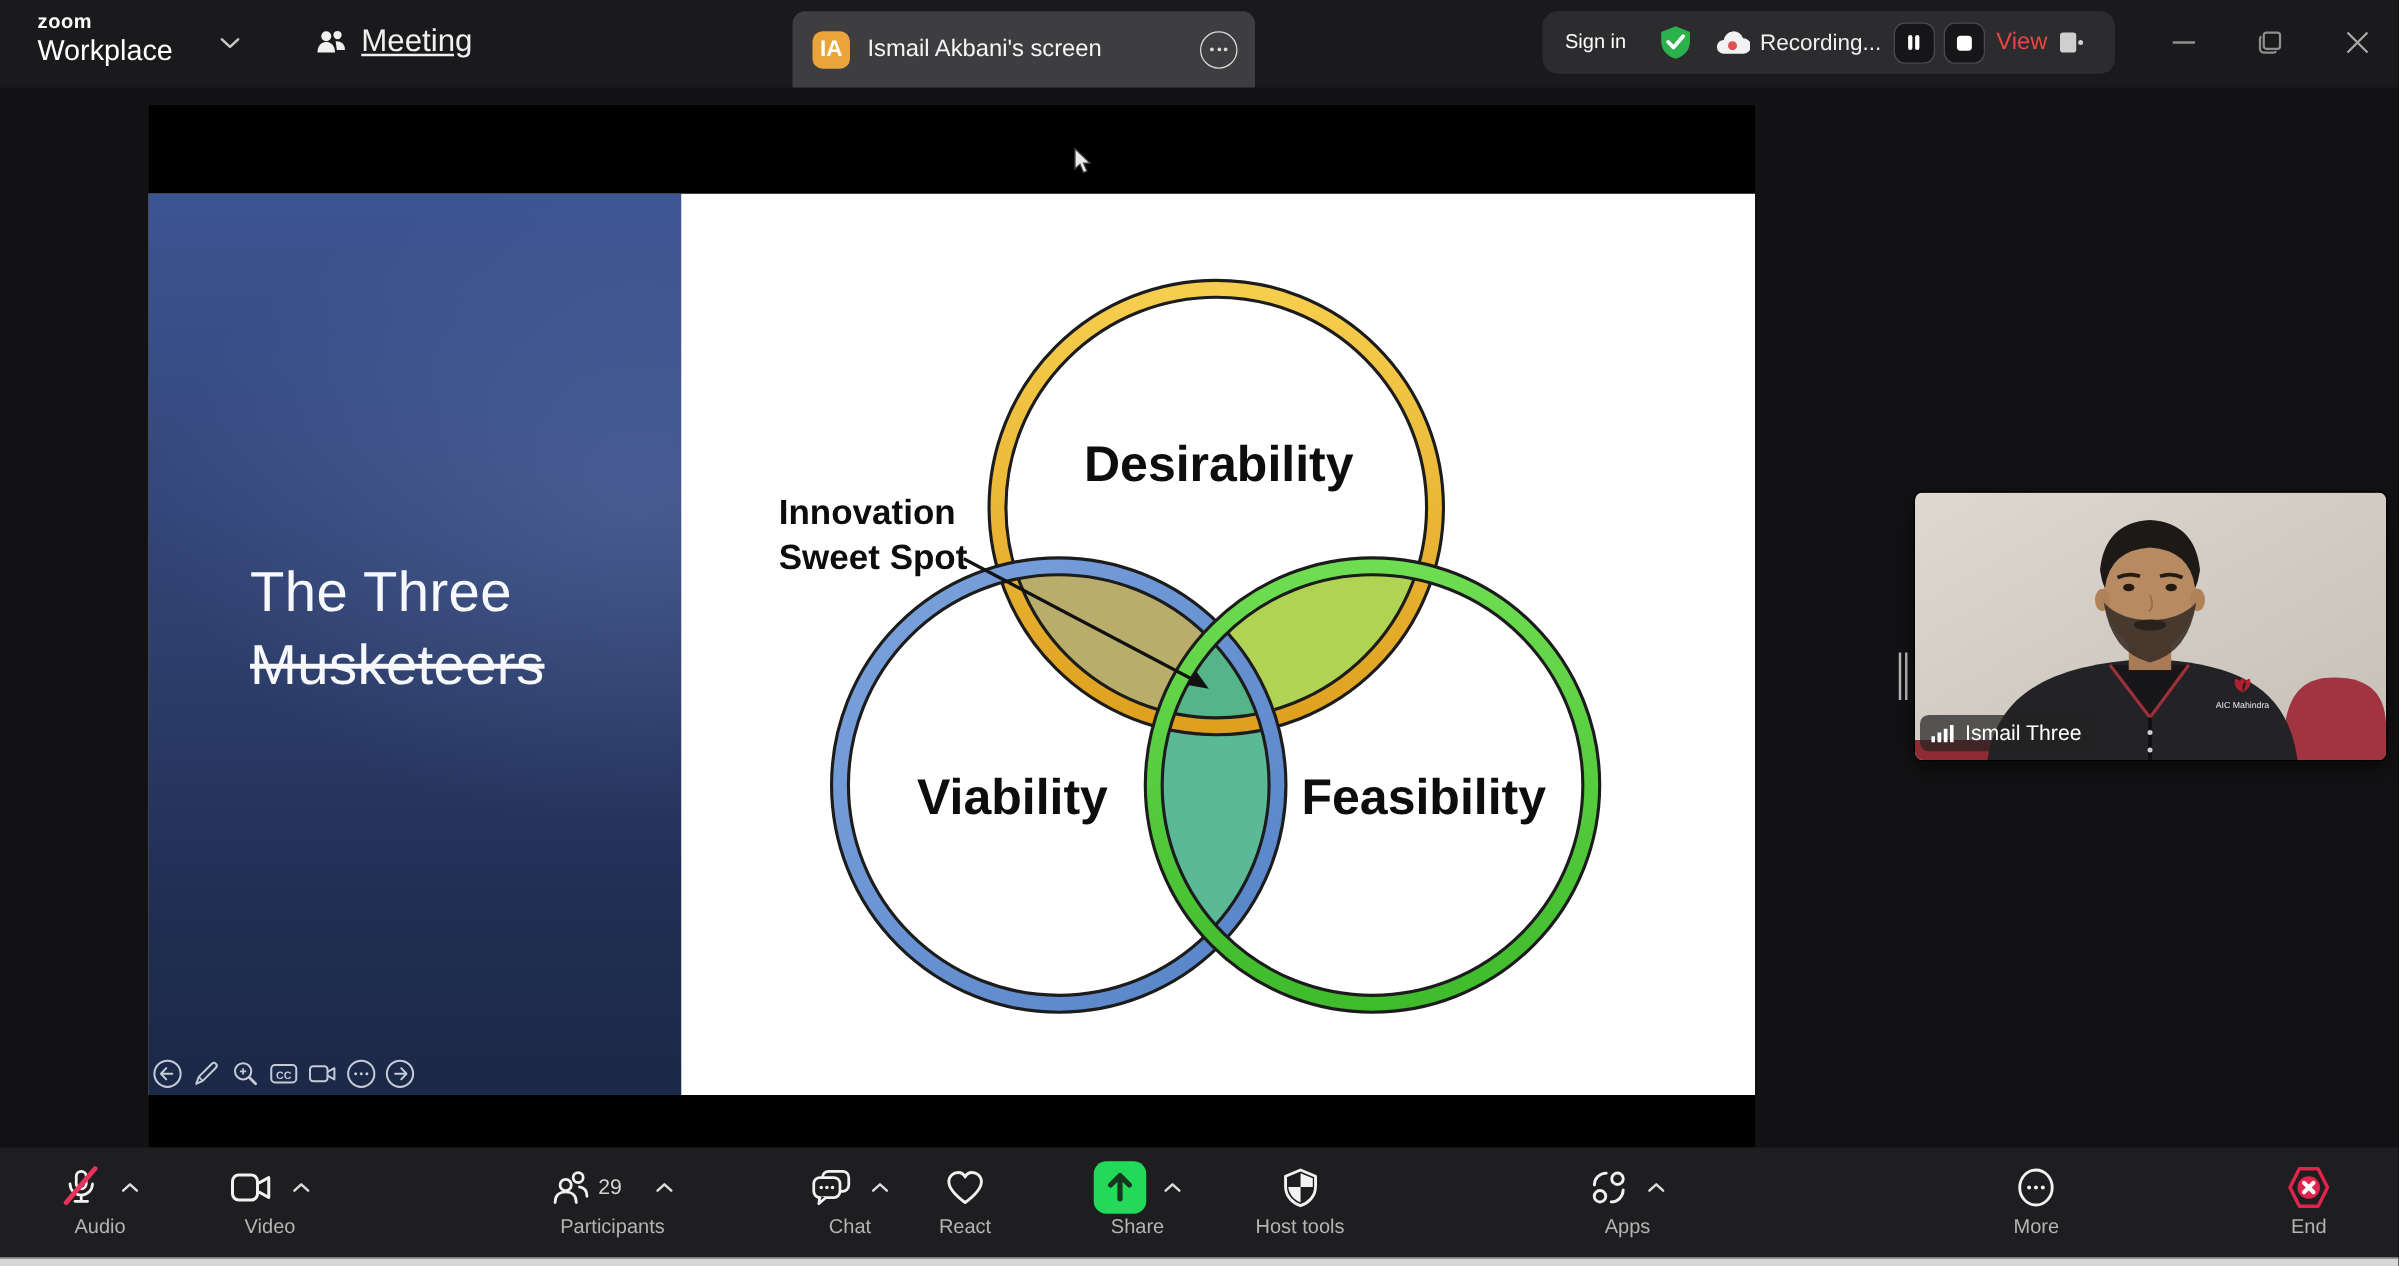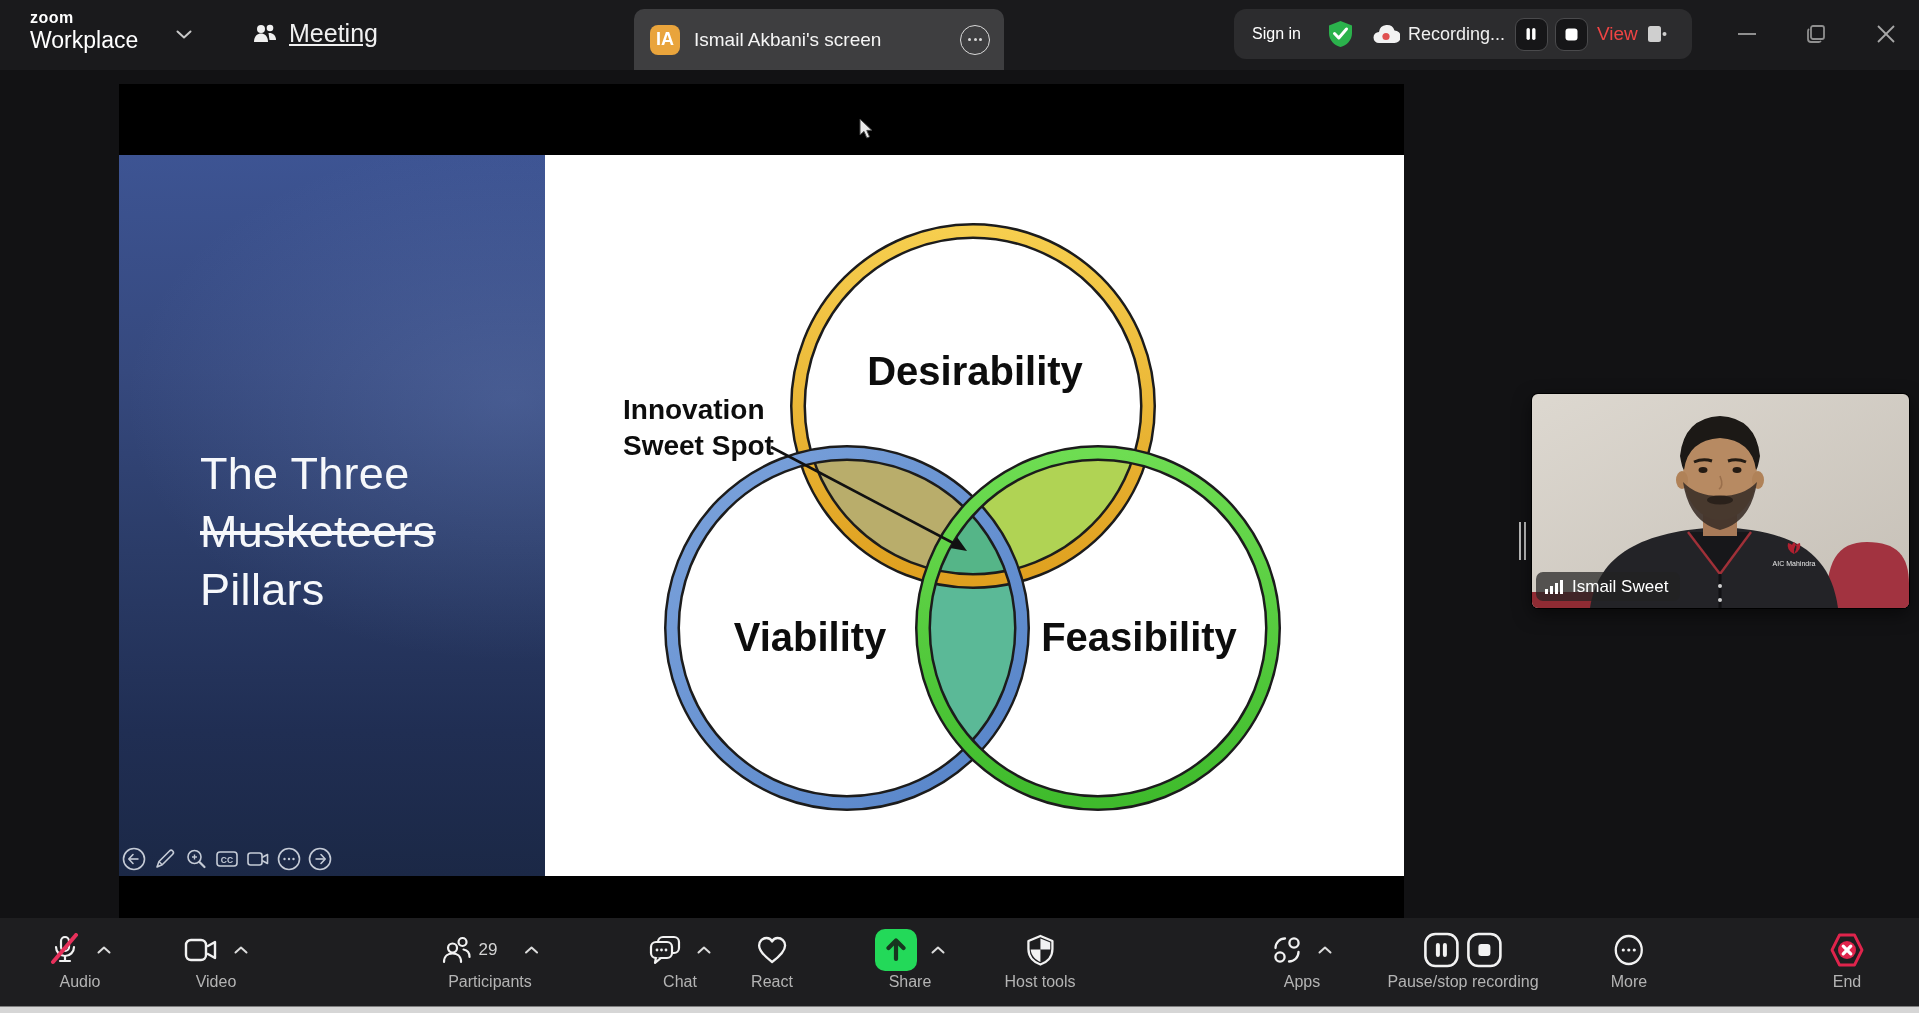--- a/index.html
+++ b/index.html
@@ -149,21 +149,20 @@
         </svg>
     </div>
   </div>
 
   <div class="share">
     <div class="slide">
       <div class="panel">
         <div class="slide-title">
           <div>The Three</div>
           <div class="strike">Musketeers</div>
-          <div>Pillars</div>
         </div>
         <div class="slide-controls">
           <svg class="sc" viewBox="0 0 24 24">
               <circle cx="12" cy="12" r="10.5" fill="none" stroke="#c5cbd6" stroke-width="1.6"></circle>
               <line x1="7.5" y1="12" x2="16.5" y2="12" stroke="#c5cbd6" stroke-width="1.6"></line>
               <polyline points="11,7.5 6.8,12 11,16.5" fill="none" stroke="#c5cbd6" stroke-width="1.6" stroke-linecap="round" stroke-linejoin="round"></polyline>
             </svg>
           <svg class="sc" viewBox="0 0 24 24">
               <path d="M4,20 L6,14.5 L16.5,4 A2.2,2.2 0 0 1 19.7,7.2 L9.2,17.7 Z" fill="none" stroke="#c5cbd6" stroke-width="1.6" stroke-linejoin="round"></path>
               <line x1="6" y1="14.5" x2="9.2" y2="17.7" stroke="#c5cbd6" stroke-width="1.3"></line>
@@ -293,21 +292,21 @@
         <text x="262" y="172" text-anchor="middle" font-size="7" fill="#e8e8e8">AIC Mahindra</text>
       </g>
     </svg>
     <div class="nametag">
       <svg width="18" height="15" viewBox="0 0 18 15">
         <rect x="0" y="10" width="3" height="5" fill="#fff"></rect>
           <rect x="5" y="7" width="3" height="8" fill="#fff"></rect>
           <rect x="10" y="4" width="3" height="11" fill="#fff"></rect>
           <rect x="15" y="1" width="3" height="14" fill="#fff"></rect>
       </svg>
-      <span>Ismail Sweet</span>
+      <span>Ismail Three</span>
     </div>
   </div>
 
   <div class="toolbar">
 
     <div class="titem" style="left:80px;">
       <div class="irow">
         <svg width="32" height="34" viewBox="0 0 32 34">
           <rect x="12" y="4" width="8" height="14" rx="4" fill="none" stroke="#f2f2f2" stroke-width="2.2"></rect>
           <path d="M7,14 a9,9 0 0 0 18,0" fill="none" stroke="#f2f2f2" stroke-width="2.2" stroke-linecap="round"></path>
@@ -412,34 +411,20 @@
           <circle cx="8" cy="22" r="4.6" fill="none" stroke="#f2f2f2" stroke-width="2.3"></circle>
           <path d="M17,26.5 A9.5,9.5 0 0 0 26.5,17" fill="none" stroke="#f2f2f2" stroke-width="2.3" stroke-linecap="round"></path>
         </svg>
         <svg width="14" height="8" viewBox="0 0 14 8">
             <polyline points="1.5,6.5 7,1.5 12.5,6.5" fill="none" stroke="#dcdcdc" stroke-width="2" stroke-linecap="round" stroke-linejoin="round"></polyline>
           </svg>
       </div>
       <div class="tlabel">Apps</div>
     </div>
 
-    <div class="titem" style="left:1463px;">
-      <div class="irow" style="gap:7px;">
-        <svg width="36" height="36" viewBox="0 0 36 36">
-          <rect x="2" y="2" width="32" height="32" rx="10" fill="none" stroke="#f2f2f2" stroke-width="2.6"></rect>
-          <rect x="12.5" y="11" width="4" height="14" rx="2" fill="#f2f2f2"></rect>
-          <rect x="19.5" y="11" width="4" height="14" rx="2" fill="#f2f2f2"></rect>
-        </svg>
-        <svg width="36" height="36" viewBox="0 0 36 36">
-          <rect x="2" y="2" width="32" height="32" rx="10" fill="none" stroke="#f2f2f2" stroke-width="2.6"></rect>
-          <rect x="12" y="12" width="12" height="12" rx="3" fill="#f2f2f2"></rect>
-        </svg>
-      </div>
-      <div class="tlabel">Pause/stop recording</div>
-    </div>
 
     <div class="titem" style="left:1629px;">
       <div class="irow">
         <svg width="32" height="32" viewBox="0 0 32 32">
           <ellipse cx="16" cy="16" rx="13" ry="14" fill="none" stroke="#f2f2f2" stroke-width="2.3"></ellipse>
           <circle cx="10.5" cy="16" r="1.6" fill="#f2f2f2"></circle>
             <circle cx="16" cy="16" r="1.6" fill="#f2f2f2"></circle>
             <circle cx="21.5" cy="16" r="1.6" fill="#f2f2f2"></circle>
         </svg>
       </div>

